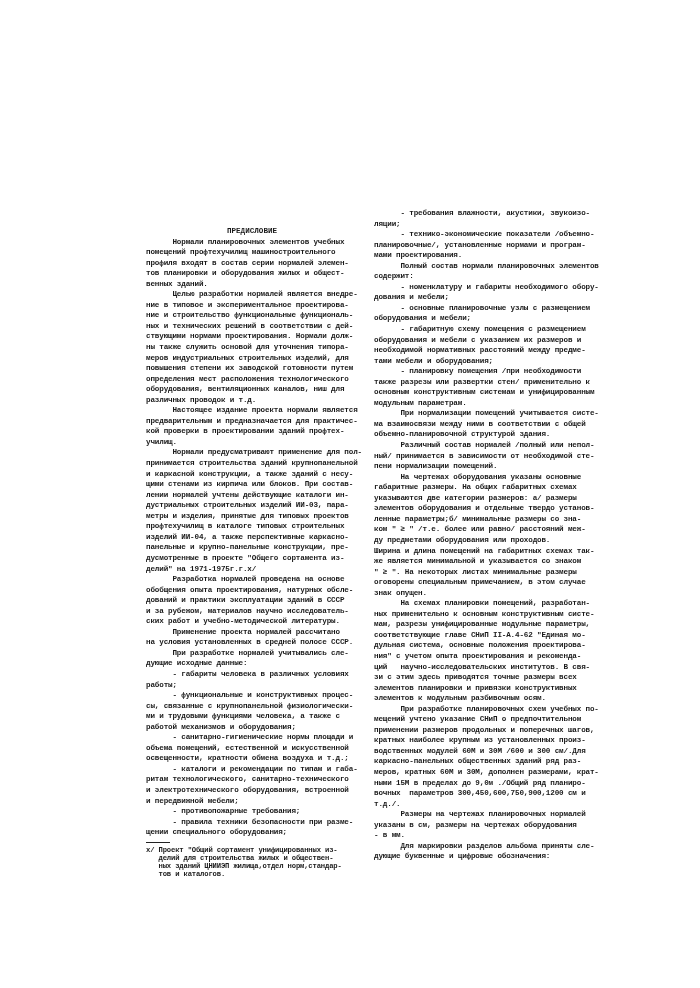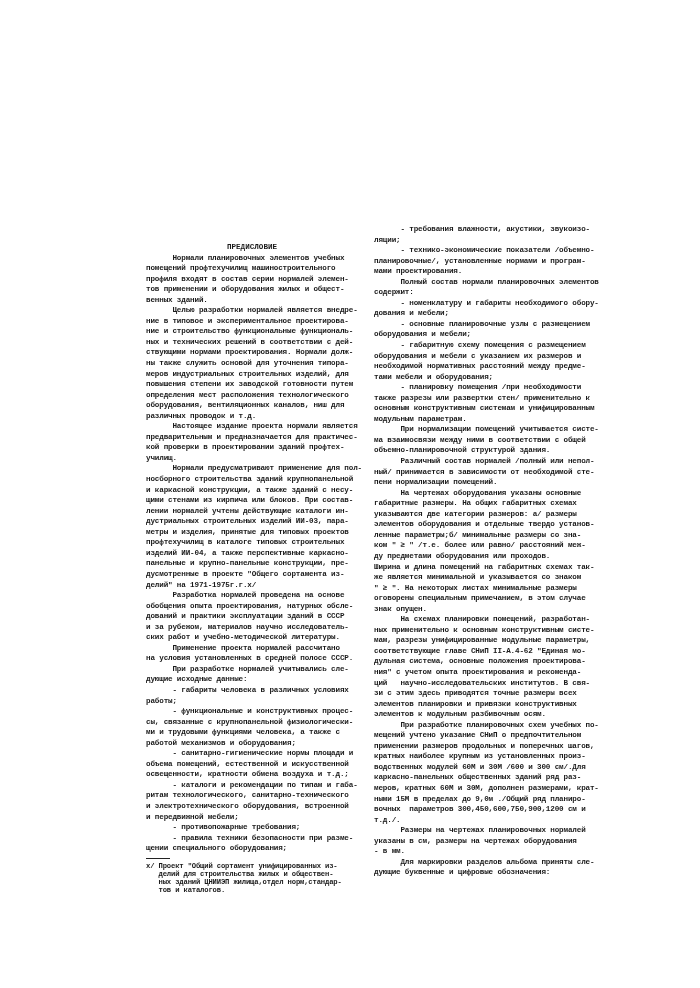--- a/index.html
+++ b/index.html
@@ -1,54 +1,54 @@
 <!DOCTYPE html>
 <html><head>
 <meta charset="utf-8">
 <style>
   html, body { margin:0; padding:0; background:#ffffff; }
   body { width:700px; height:988px; position:relative; overflow:hidden;
          font-family:"Liberation Mono", "DejaVu Sans Mono", monospace; color:#1a1a1a; }
   .col { position:absolute; font-size:7.6px; line-height:10.55px; font-weight:bold; letter-spacing:-0.15px; }
-  .left { left:146px; top:242px; width:212px; }
-  .right { left:374px; top:224px; width:218px; }
+  .left { left:146px; top:226px; width:212px; }
+  .right { left:374px; top:208px; width:218px; }
   .line { white-space:pre; display:block; height:10.55px; overflow:visible; }
   .title { text-align:center; letter-spacing:0; }
   .fn-rule { width:24px; border-top:1px solid #222; margin:4px 0 3px 0; height:0; }
   .fn { font-size:7.2px; line-height:8.2px; }
   .fn .line { height:8.2px; }
 </style>
 </head>
 <body>
 
 <div class="col left">
   <span class="line title">ПРЕДИСЛОВИЕ</span>
   <div id="left-lines">
       <span class="line">      Нормали планировочных элементов учебных</span>
       <span class="line">помещений профтехучилищ машиностроительного</span>
       <span class="line">профиля входят в состав серии нормалей элемен-</span>
-      <span class="line">тов применении и оборудования жилых и общест-</span>
+      <span class="line">тов планировки и оборудования жилых и общест-</span>
       <span class="line">венных зданий.</span>
       <span class="line">      Целью разработки нормалей является внедре-</span>
       <span class="line">ние в типовое и экспериментальное проектирова-</span>
       <span class="line">ние и строительство функциональные функциональ-</span>
       <span class="line">ных и технических решений в соответствии с дей-</span>
       <span class="line">ствующими нормами проектирования. Нормали долж-</span>
       <span class="line">ны также служить основой для уточнения типора-</span>
       <span class="line">меров индустриальных строительных изделий, для</span>
       <span class="line">повышения степени их заводской готовности путем</span>
       <span class="line">определения мест расположения технологического</span>
       <span class="line">оборудования, вентиляционных каналов, ниш для</span>
       <span class="line">различных проводок и т.д.</span>
       <span class="line">      Настоящее издание проекта нормали является</span>
       <span class="line">предварительным и предназначается для практичес-</span>
       <span class="line">кой проверки в проектировании зданий профтех-</span>
       <span class="line">училищ.</span>
       <span class="line">      Нормали предусматривают применение для пол-</span>
-      <span class="line">носборного строительства зданий крупнопанельной</span>
+      <span class="line">принимается строительства зданий крупнопанельной</span>
       <span class="line">и каркасной конструкции, а также зданий с несу-</span>
       <span class="line">щими стенами из кирпича или блоков. При состав-</span>
       <span class="line">лении нормалей учтены действующие каталоги ин-</span>
       <span class="line">дустриальных строительных изделий ИИ-03, пара-</span>
       <span class="line">метры и изделия, принятые для типовых проектов</span>
       <span class="line">профтехучилищ в каталоге типовых строительных</span>
       <span class="line">изделий ИИ-04, а также перспективные каркасно-</span>
       <span class="line">панельные и крупно-панельные конструкции, пре-</span>
       <span class="line">дусмотренные в проекте "Общего сортамента из-</span>
       <span class="line">делий" на 1971-1975г.г.x/</span>

